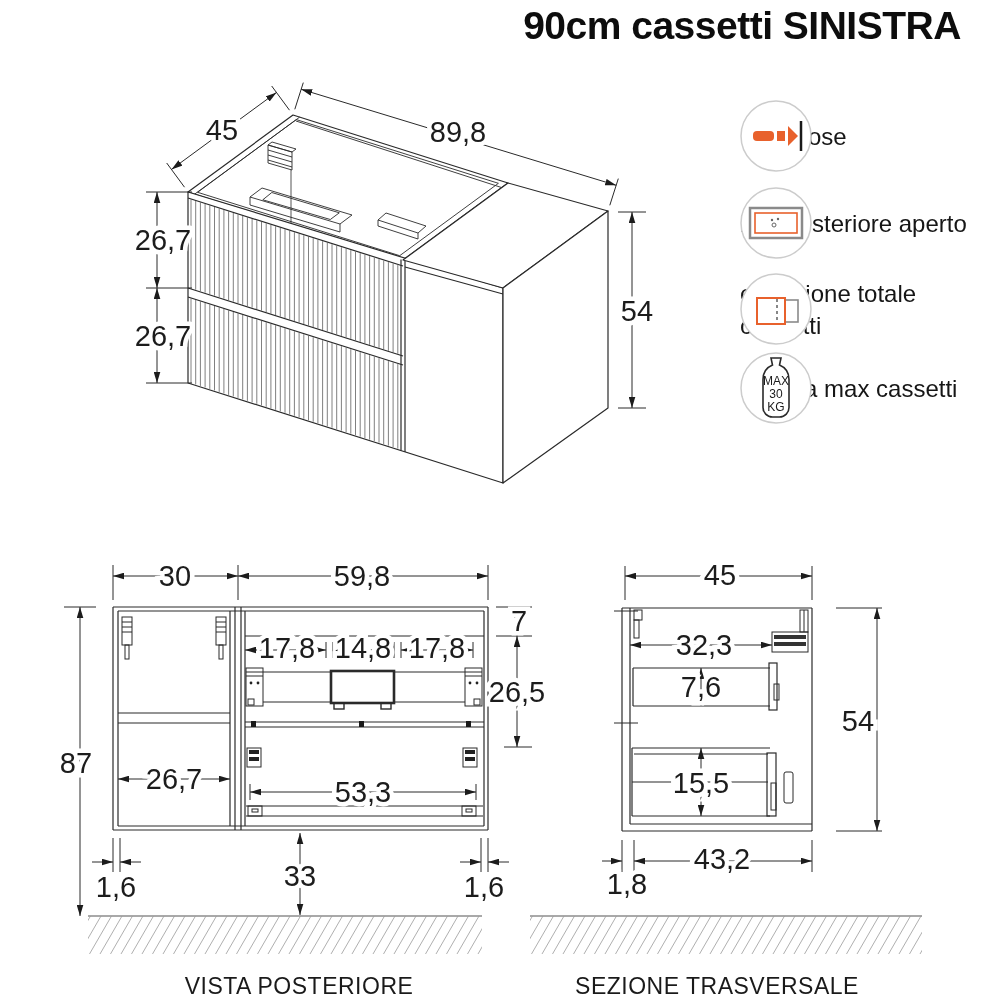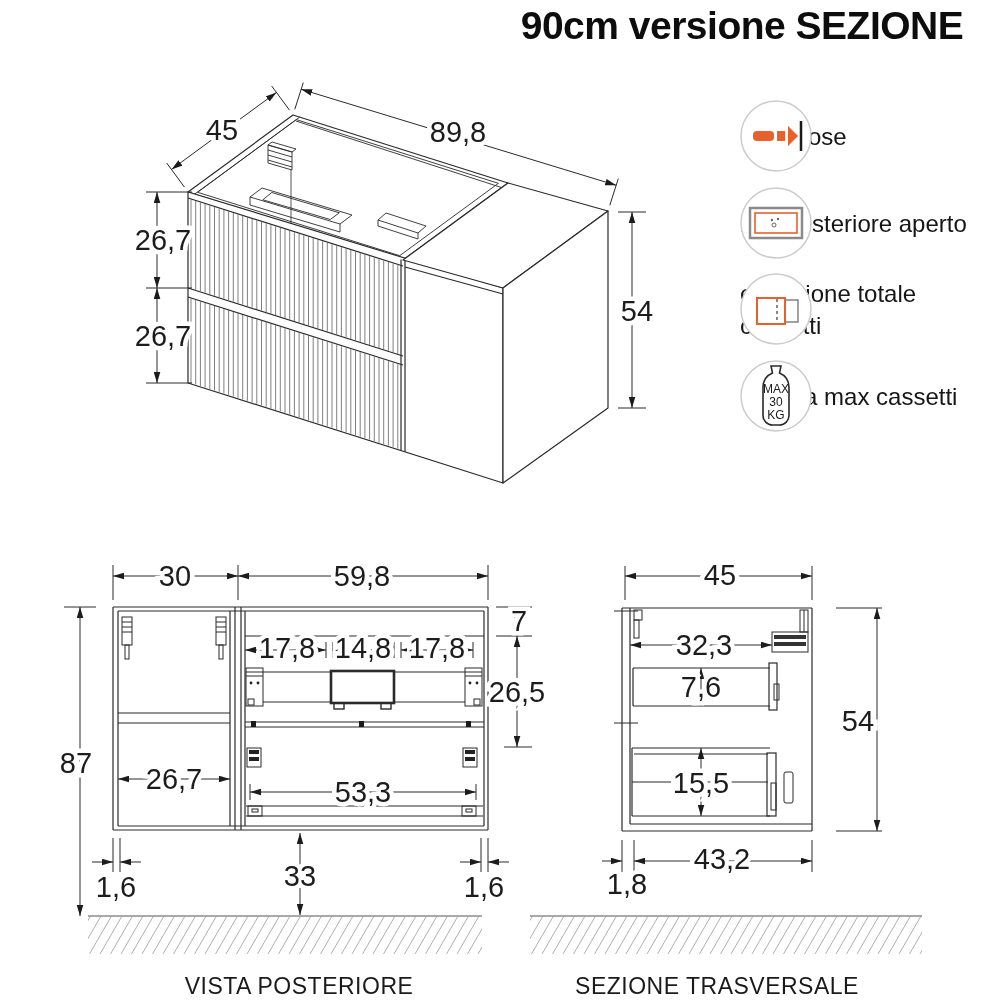--- a/index.html
+++ b/index.html
@@ -13,21 +13,21 @@
   .feature-label{font-size:24px;line-height:32px;color:#161616;}
   .dim{font-size:29px;fill:#1c1c1c;text-anchor:middle;stroke:#fff;stroke-width:9px;paint-order:stroke;font-family:"Liberation Sans",sans-serif;}
   .cap{font-size:23px;fill:#1a1a1a;text-anchor:middle;letter-spacing:0.5px;font-family:"Liberation Sans",sans-serif;}
   .badge-txt{font-size:12px;fill:#1a1a1a;text-anchor:middle;font-family:"Liberation Sans",sans-serif;}
 </style>
 </head>
 <body>
 
 <div id="stage">
 
-  <div id="page-title">90cm versione SEZIONE</div>
+  <div id="page-title">90cm cassetti SINISTRA</div>
 
   <svg width="1000" height="1000" viewBox="0 0 1000 1000">
     <defs>
       <marker id="arr" viewBox="0 0 10 6" refX="10" refY="3" markerWidth="11" markerHeight="7" markerUnits="userSpaceOnUse" orient="auto-start-reverse">
         <path d="M0,0 L10,3 L0,6 Z" fill="#1c1c1c"></path>
       </marker>
       <clipPath id="floorL">
           <rect x="88" y="916" width="394" height="38"></rect>
         </clipPath>
       <clipPath id="floorR">
@@ -558,21 +558,21 @@
   <div class="feature-row" style="top:273px;">
     <svg class="feature-icon" viewBox="0 0 72 72">
       <circle cx="36" cy="36" r="35" fill="#fff" stroke="#cccccc" stroke-width="1.5"></circle>
       <rect x="31" y="27" width="27" height="22" fill="#fff" stroke="#8a8a8a" stroke-width="1.6"></rect>
       <rect x="17" y="25" width="28" height="26" fill="#fff" style="stroke:var(--accent,#E8612C)" stroke-width="2"></rect>
       <line x1="37" y1="26" x2="37" y2="50" stroke="#555" stroke-width="1.4" stroke-dasharray="3,3"></line>
     </svg>
     <div class="feature-label">estrazione totale cassetti</div>
   </div>
 
-  <div class="feature-row" style="top:360px;">
+  <div class="feature-row" style="top:352px;">
     <svg class="feature-icon" viewBox="0 0 72 72">
       <circle cx="36" cy="36" r="35" fill="#fff" stroke="#cccccc" stroke-width="1.5"></circle>
       <path d="M31,6 h10 l-1.5,7 c6,2.5 9.5,8 9.5,14.5 v28 c0,5 -4,9.5 -9.5,9.5 h-7 c-5.5,0 -9.5,-4.5 -9.5,-9.5 v-28 c0,-6.5 3.5,-12 9.5,-14.5 z" fill="#fff" stroke="#2a2a2a" stroke-width="1.6"></path>
       <text class="badge-txt" x="36" y="33">MAX</text>
       <text class="badge-txt" x="36" y="46">30</text>
       <text class="badge-txt" x="36" y="59">KG</text>
     </svg>
     <div class="feature-label">Portata max cassetti</div>
   </div>
 

